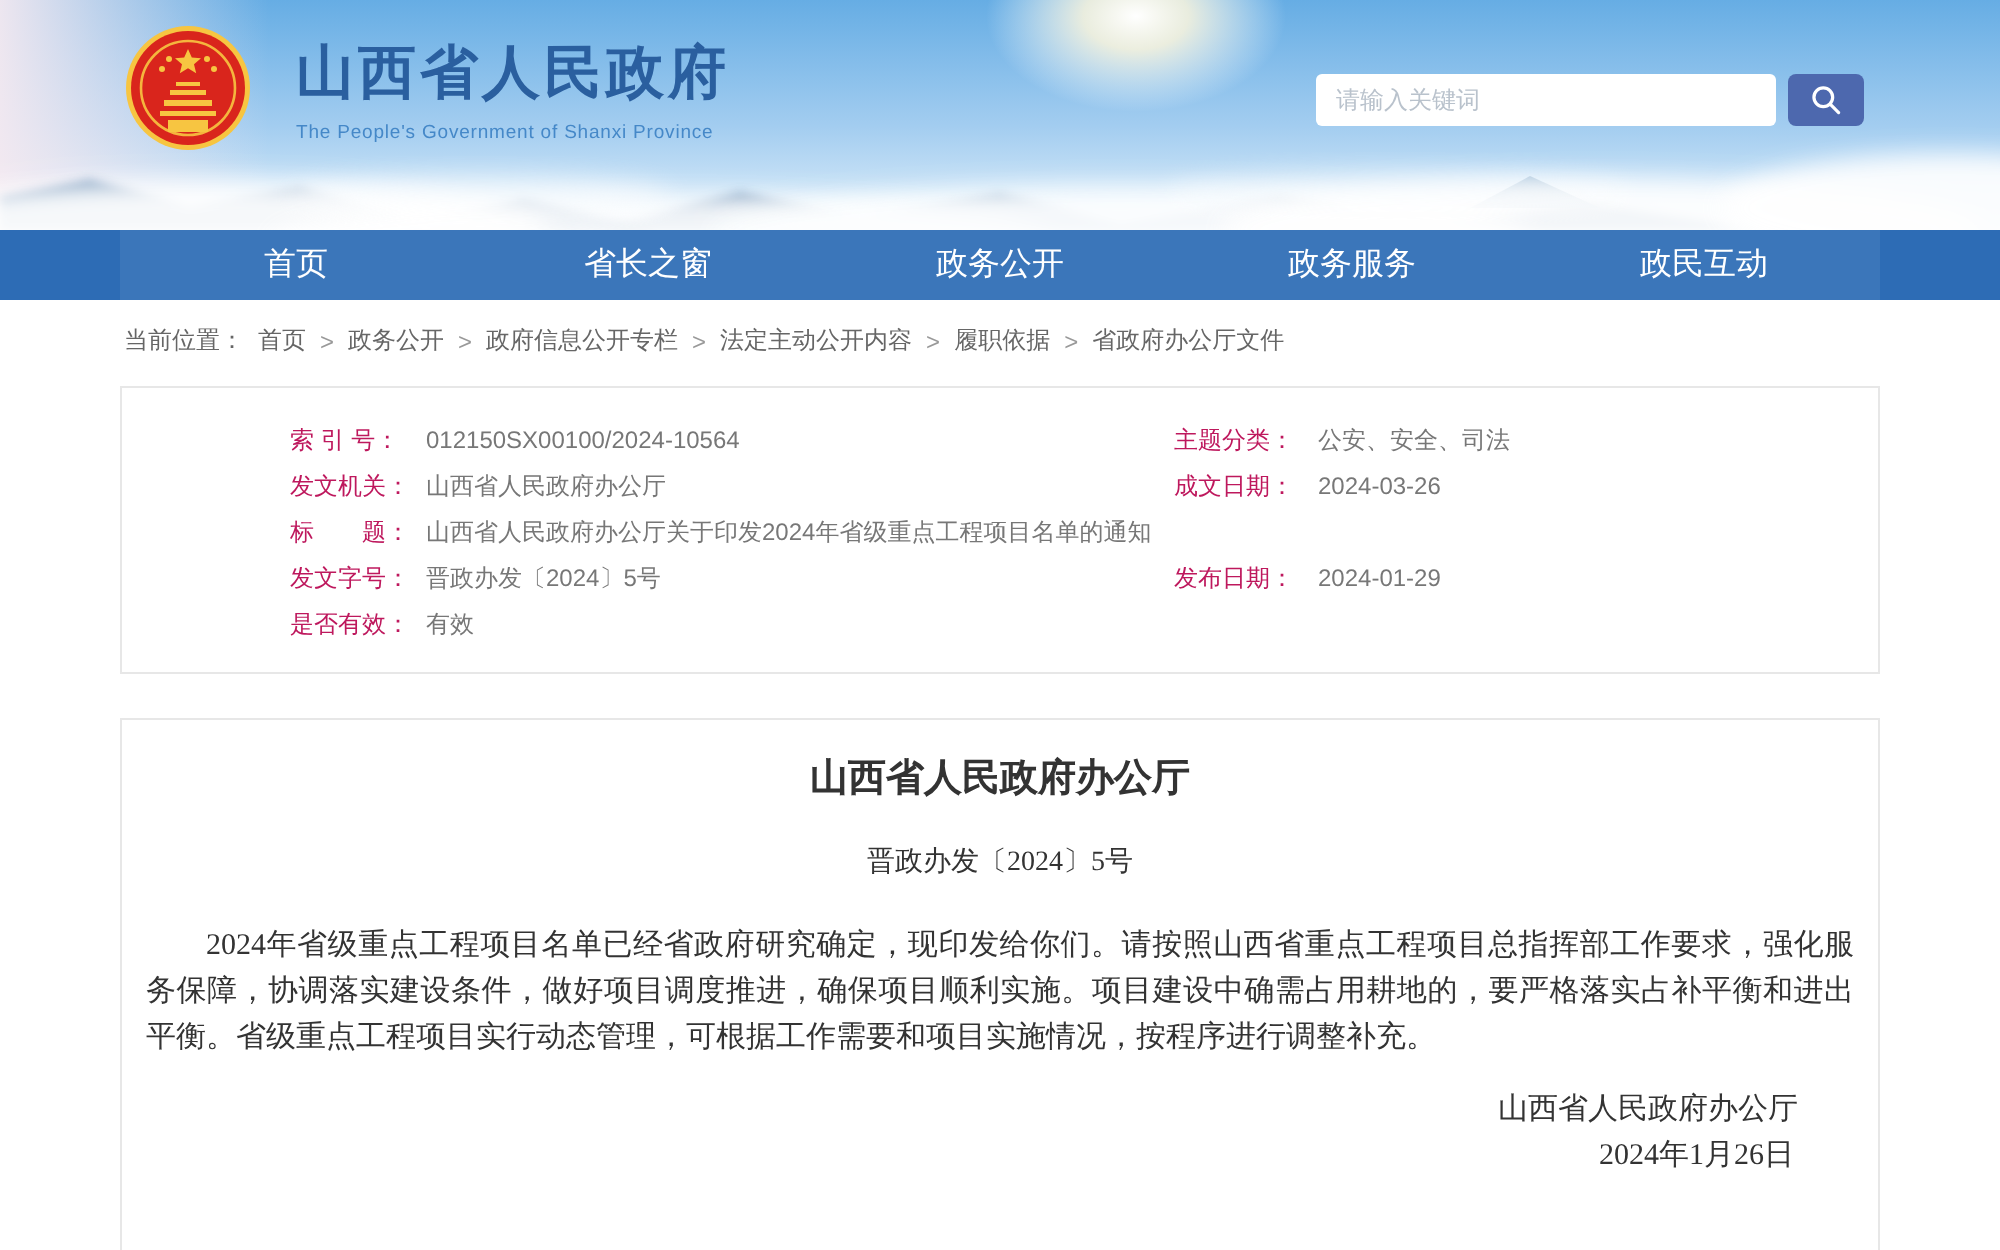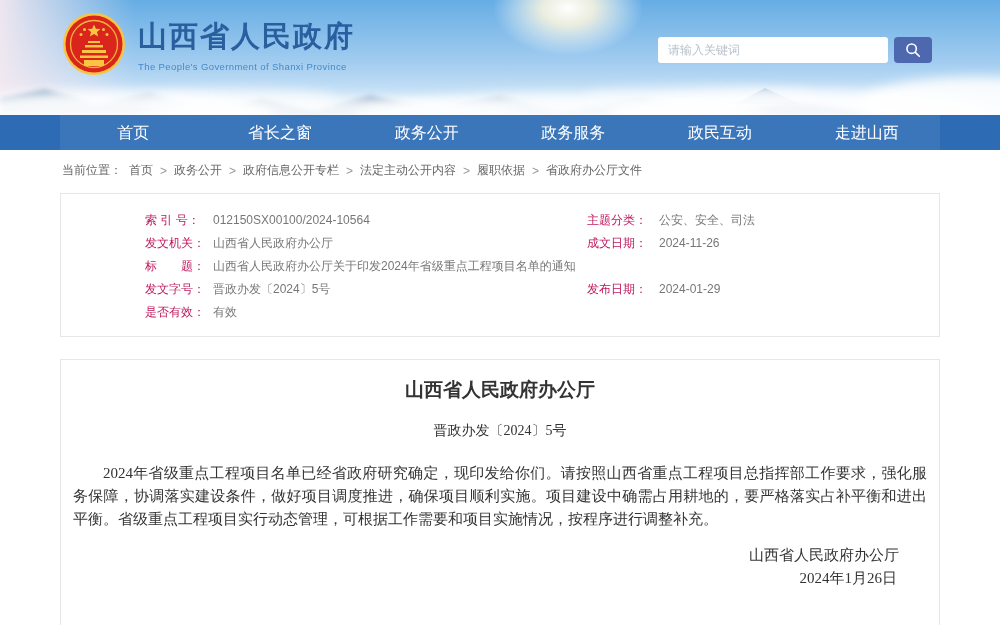--- a/index.html
+++ b/index.html
@@ -6,21 +6,21 @@
   html,body { width:1000px; height:625px; overflow:hidden; background:#fff;
               font-family:"Liberation Sans", sans-serif; }
 
   
   .header { position:relative; width:1000px; height:115px; overflow:hidden; }
   .header-bg { position:absolute; inset:0; }
   .header-bg svg { display:block; width:100%; height:115px; }
   .header-inner { position:relative; width:880px; margin:0 auto; height:115px; }
   .brand { position:absolute; left:2px; top:11px; display:flex; align-items:flex-start; cursor:pointer; }
   .emblem { width:64px; height:66px; }
-  .brand-text { margin-left:12px; padding-top:6px; }
+  .brand-text { margin-left:22px; padding-top:6px; }
   .site-title { font-size:29px; font-weight:bold; color:#2a5f9f; letter-spacing:2px; }
   .site-subtitle { margin-top:4px; font-size:9.5px; color:#4588c8; letter-spacing:0.4px; }
   .search { position:absolute; right:8px; top:37px; display:flex; align-items:center; }
   .search input { width:230px; height:26px; border:none; border-radius:3px; padding:0 10px;
                   font-size:12px; color:#333; outline:none; background:#fff; }
   .search input::placeholder { color:#b9c2cc; }
   .search-btn { width:38px; height:26px; margin-left:6px; background:#4d68ae; border:none;
                 border-radius:4px; display:flex; align-items:center; justify-content:center; cursor:pointer; }
 
   
@@ -141,21 +141,20 @@
   </div>
 </header>
 
 <nav class="nav">
   <ul class="nav-inner">
     <li>首页</li>
     <li>省长之窗</li>
     <li>政务公开</li>
     <li>政务服务</li>
     <li>政民互动</li>
-    <li>走进山西</li>
   </ul>
 </nav>
 
 <div class="breadcrumb">
   <span>当前位置：</span>
   <span class="crumb">首页</span>
   <span class="sep">&gt;</span>
   <span class="crumb">政务公开</span>
   <span class="sep">&gt;</span>
   <span class="crumb">政府信息公开专栏</span>
@@ -169,21 +168,21 @@
 
 <section class="meta-box">
   <span class="meta-label">索 引 号：</span>
   <span class="meta-value">012150SX00100/2024-10564</span>
   <span class="meta-label">主题分类：</span>
   <span class="meta-value">公安、安全、司法</span>
 
   <span class="meta-label">发文机关：</span>
   <span class="meta-value">山西省人民政府办公厅</span>
   <span class="meta-label">成文日期：</span>
-  <span class="meta-value">2024-11-26</span>
+  <span class="meta-value">2024-03-26</span>
 
   <span class="meta-label">标　　题：</span>
   <span class="meta-value">山西省人民政府办公厅关于印发2024年省级重点工程项目名单的通知</span>
   <span class="meta-label"></span>
   <span class="meta-value"></span>
 
   <span class="meta-label">发文字号：</span>
   <span class="meta-value">晋政办发〔2024〕5号</span>
   <span class="meta-label">发布日期：</span>
   <span class="meta-value">2024-01-29</span>

